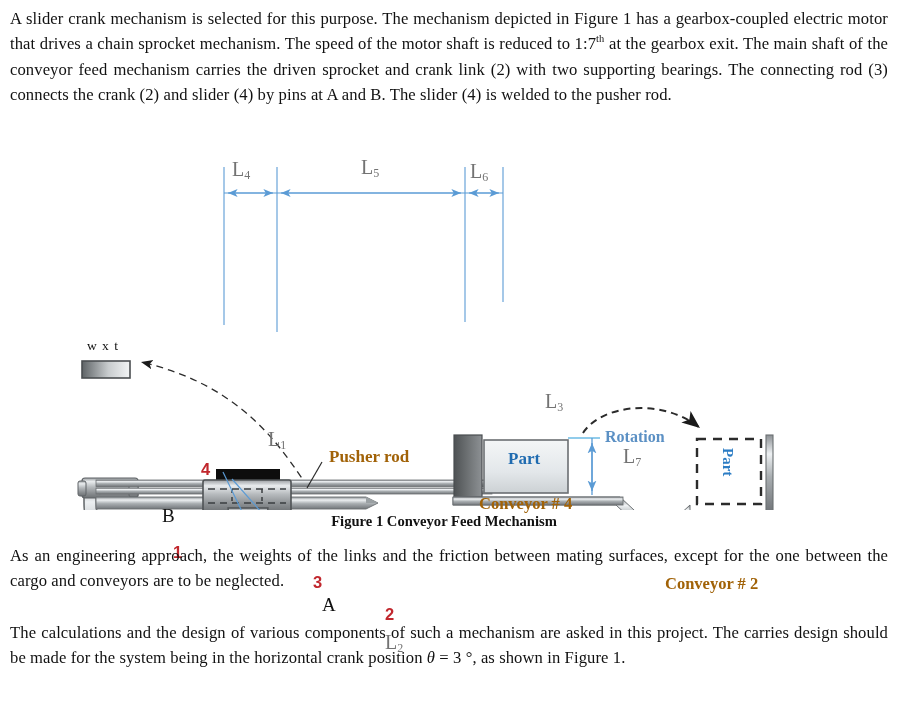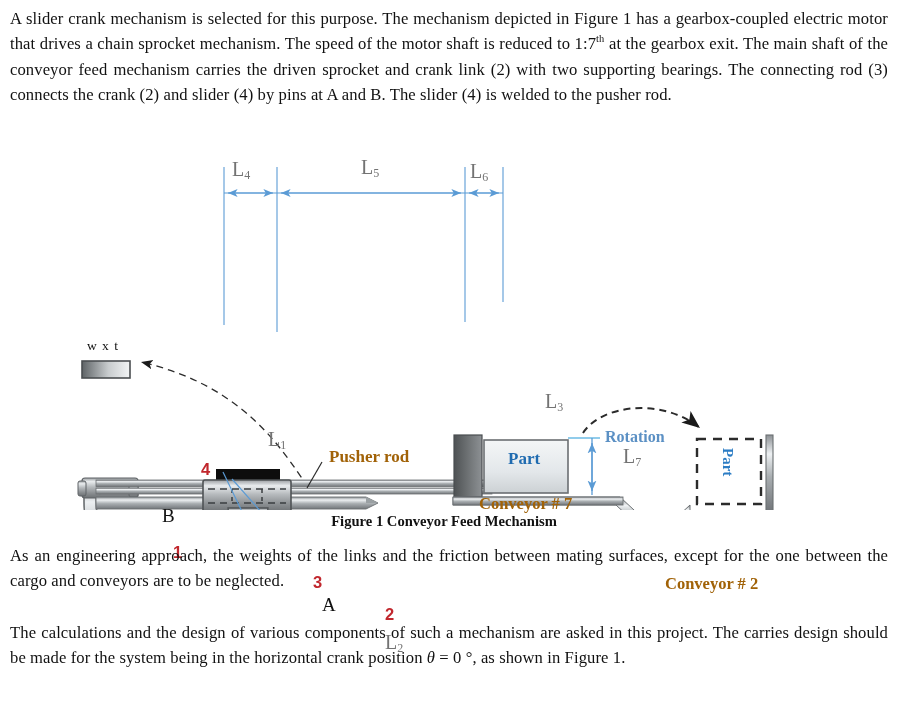--- a/index.html
+++ b/index.html
@@ -279,24 +279,24 @@
     <div class="fig-label lbl-black" style="left:322px;top:444px;">A</div>
 
     <div class="fig-label lbl-red" style="left:201px;top:310px;">4</div>
     <div class="fig-label lbl-red" style="left:173px;top:393px;">1</div>
     <div class="fig-label lbl-red" style="left:313px;top:423px;">3</div>
     <div class="fig-label lbl-red" style="left:385px;top:455px;">2</div>
 
     <div class="fig-label lbl-blue" style="left:329px;top:297px;font-size:17px;">Pusher rod</div>
     <div class="fig-label lbl-blue-dark" style="left:508px;top:299px;font-size:17px;">Part</div>
     <div class="fig-label lbl-rot" style="left:598px;top:278px;">Rotation</div>
-    <div class="fig-label lbl-blue" style="left:479px;top:344px;font-size:16.5px;">Conveyor # 7</div>
+    <div class="fig-label lbl-blue" style="left:479px;top:344px;font-size:16.5px;">Conveyor # 4</div>
     <div class="fig-label lbl-blue" style="left:665px;top:380px;font-size:16.5px;margin-top:44px;">Conveyor # 2</div>
     <div class="fig-label lbl-part-rot" style="left:736px;top:298px;">Part</div>
   </div>
 
   <div class="caption">Figure 1 Conveyor Feed Mechanism</div>
 
   <div class="para" id="para-approach">As an engineering approach, the weights of the links and the friction between mating surfaces, except for the one between the cargo and conveyors are to be neglected.</div>
 
-  <div class="para" id="para-calc"><span>The calculations and the design of various components of such a mechanism are asked in this project. The carries design should be made for the system being in the horizontal crank position </span><span class="theta">θ</span><span> = 0 °, as shown in Figure 1.</span></div>
+  <div class="para" id="para-calc"><span>The calculations and the design of various components of such a mechanism are asked in this project. The carries design should be made for the system being in the horizontal crank position </span><span class="theta">θ</span><span> = 3 °, as shown in Figure 1.</span></div>
 
 </div>
 
 </body></html>

